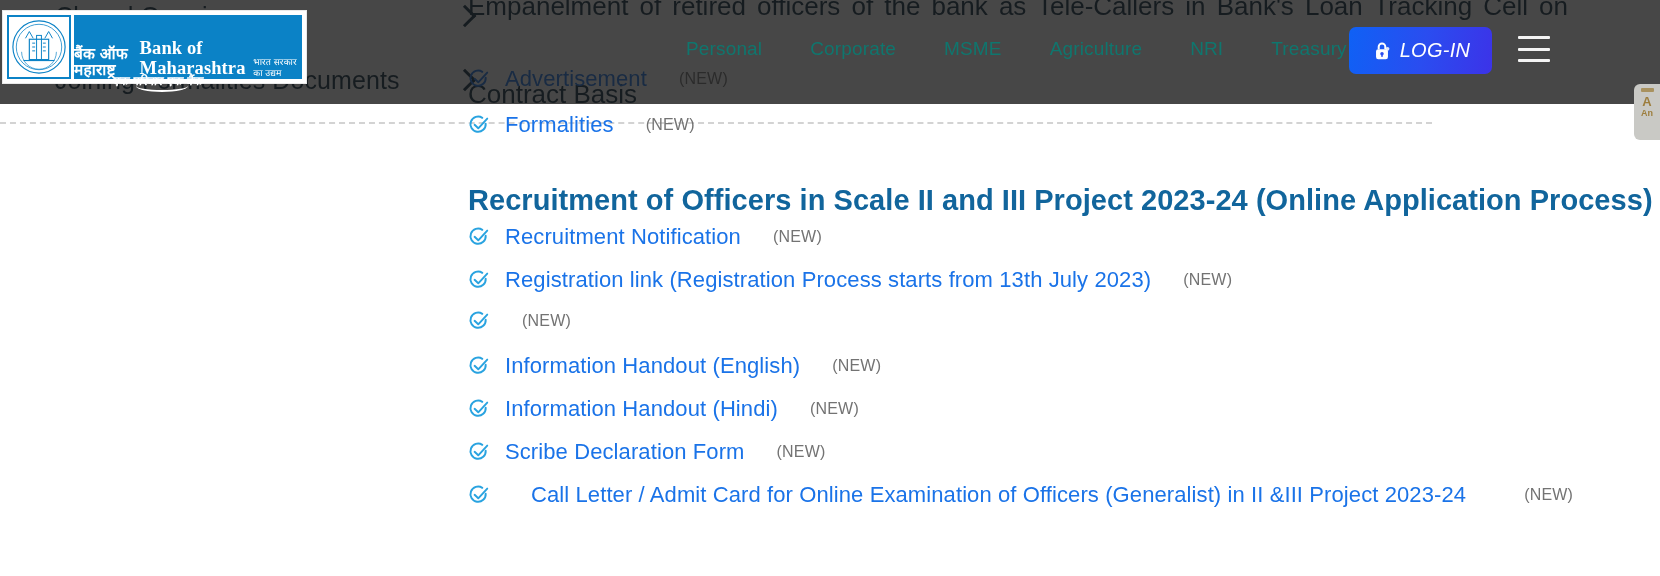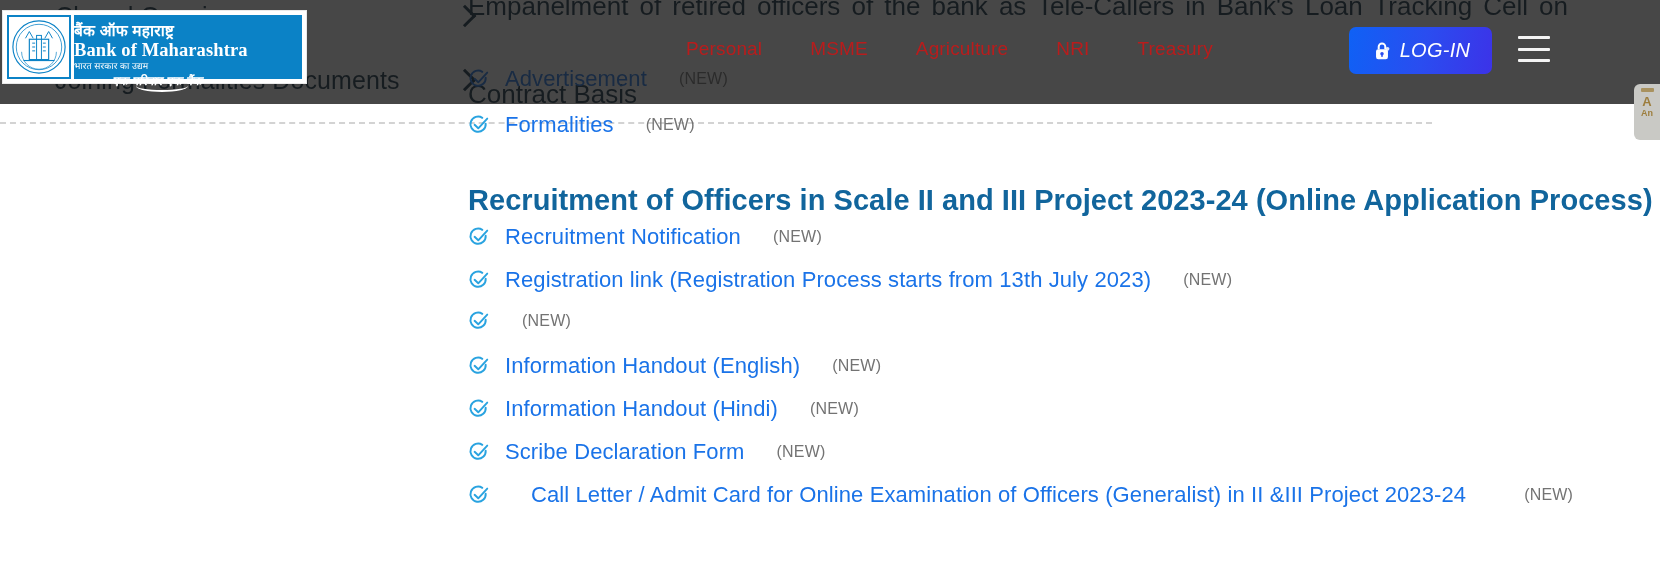--- a/index.html
+++ b/index.html
@@ -115,22 +115,21 @@
     justify-content: center;
     flex: none;
   }
   .logo-text {
     width: 228px;
     height: 64px;
     background: #0b82c6;
     margin-left: 3px;
     color: #ffffff;
     display: flex;
-    flex-direction: column;
-    align-items: flex-start;
+    align-items: flex-end;
     justify-content: center;
     flex: none;
     padding-top: 1px;
   }
   .logo-hi {
     font-size: 15.5px;
     font-weight: bold;
     line-height: 1.08;
     letter-spacing: 0.2px;
   }
@@ -175,21 +174,21 @@
     position: absolute;
     left: 662px;
     top: 32px;
     z-index: 30;
     display: flex;
     align-items: center;
     gap: 0px;
   }
   .nav-item {
     font-size: 19px;
-    color: #b91c1c;
+    color: #0f766e;
     padding: 6px 24px;
     white-space: nowrap;
     cursor: pointer;
     letter-spacing: 0.15px;
   }
 
   
   .login-btn {
     position: absolute;
     left: 1349px;
@@ -372,20 +371,21 @@
     <div class="logo-text">
       <div class="logo-hi">बैंक ऑफ महाराष्ट्र</div>
       <div class="logo-en">Bank of Maharashtra</div>
       <div class="logo-sub">भारत सरकार का उद्यम</div>
     </div>
   </div>
   <div class="logo-tagline">एक परिवार एक बैंक</div>
 
   <div class="nav">
     <div class="nav-item">Personal</div>
+    <div class="nav-item">Corporate</div>
     <div class="nav-item">MSME</div>
     <div class="nav-item">Agriculture</div>
     <div class="nav-item">NRI</div>
     <div class="nav-item">Treasury</div>
   </div>
 
   <div class="login-btn">
     <svg class="lock-icon" viewBox="0 0 24 24">
       <rect x="5.5" y="10" width="13" height="11" rx="2.4" fill="#ffffff"></rect>
       <path d="M8.4 10 V7.3 a3.6 3.6 0 0 1 7.2 0 V10" fill="none" stroke="#ffffff" stroke-width="2.2"></path>

